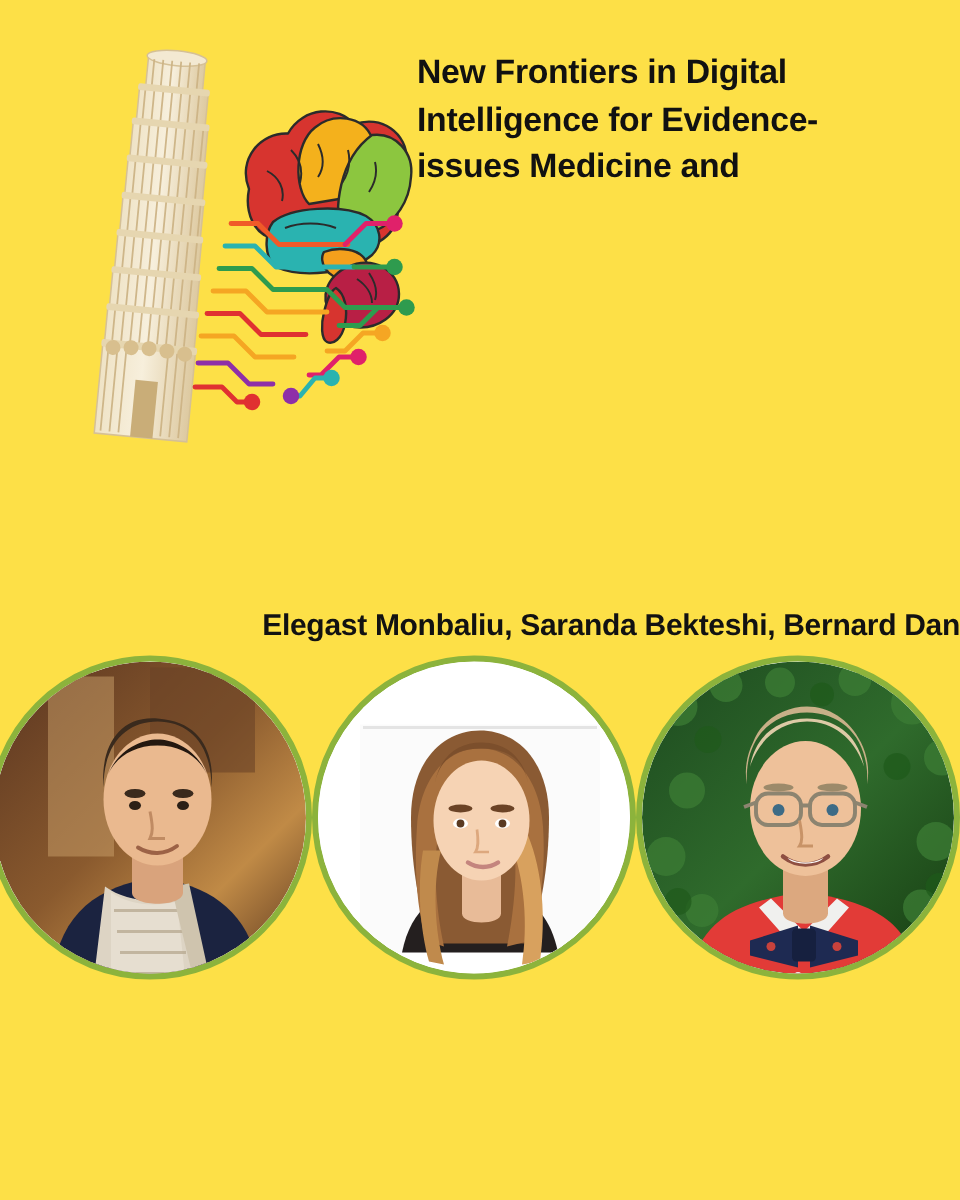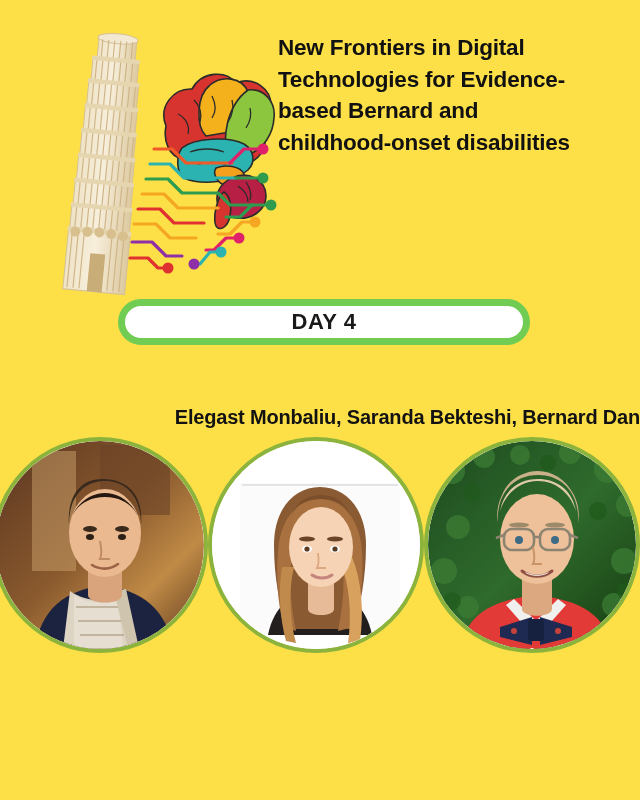--- a/index.html
+++ b/index.html
@@ -177,29 +177,25 @@
           <circle cx="119" cy="186" r="5.5" fill="#E0216A"></circle>
           <circle cx="101" cy="200" r="5.5" fill="#2AB3B0"></circle>
           <circle cx="74" cy="212" r="5.5" fill="#8E2FA8"></circle>
           <circle cx="48" cy="216" r="5.5" fill="#E03131"></circle>
         </g>
       </svg>
     </div>
 
     <div class="title">
       <span class="tline">New Frontiers in Digital</span>
-      <span class="tline">Technologies for Evidence-</span>
-      <span class="tline">based Bernard and</span>
-      <span class="tline">childhood-onset disabilities</span>
+      <span class="tline">Intelligence for Evidence-</span>
+      <span class="tline">issues Medicine and</span>
     </div>
   </div>
 
-  <div class="day-badge">
-    <span>DAY 4</span>
-  </div>
 
   <div class="speakers">Elegast Monbaliu, Saranda Bekteshi, Bernard Dan</div>
 
   <div class="portraits">
 
     <div class="pcircle p1">
       <div class="photo">
         <svg width="216" height="216" viewBox="0 0 216 216">
           <defs>
             <linearGradient id="bg1" x1="0" y1="0" x2="1" y2="1">

